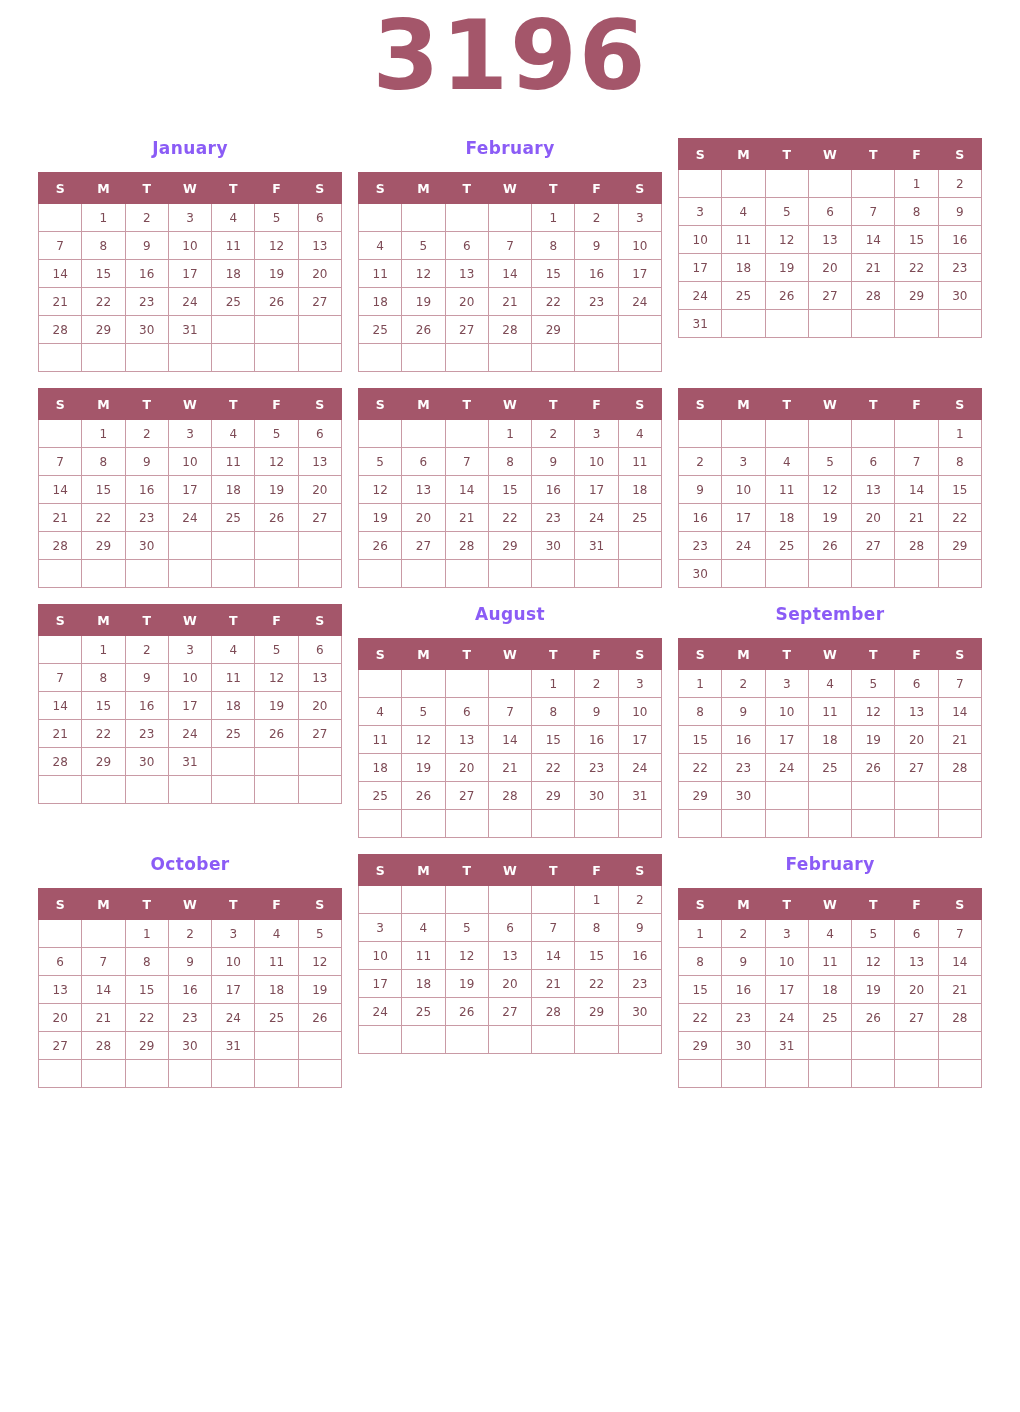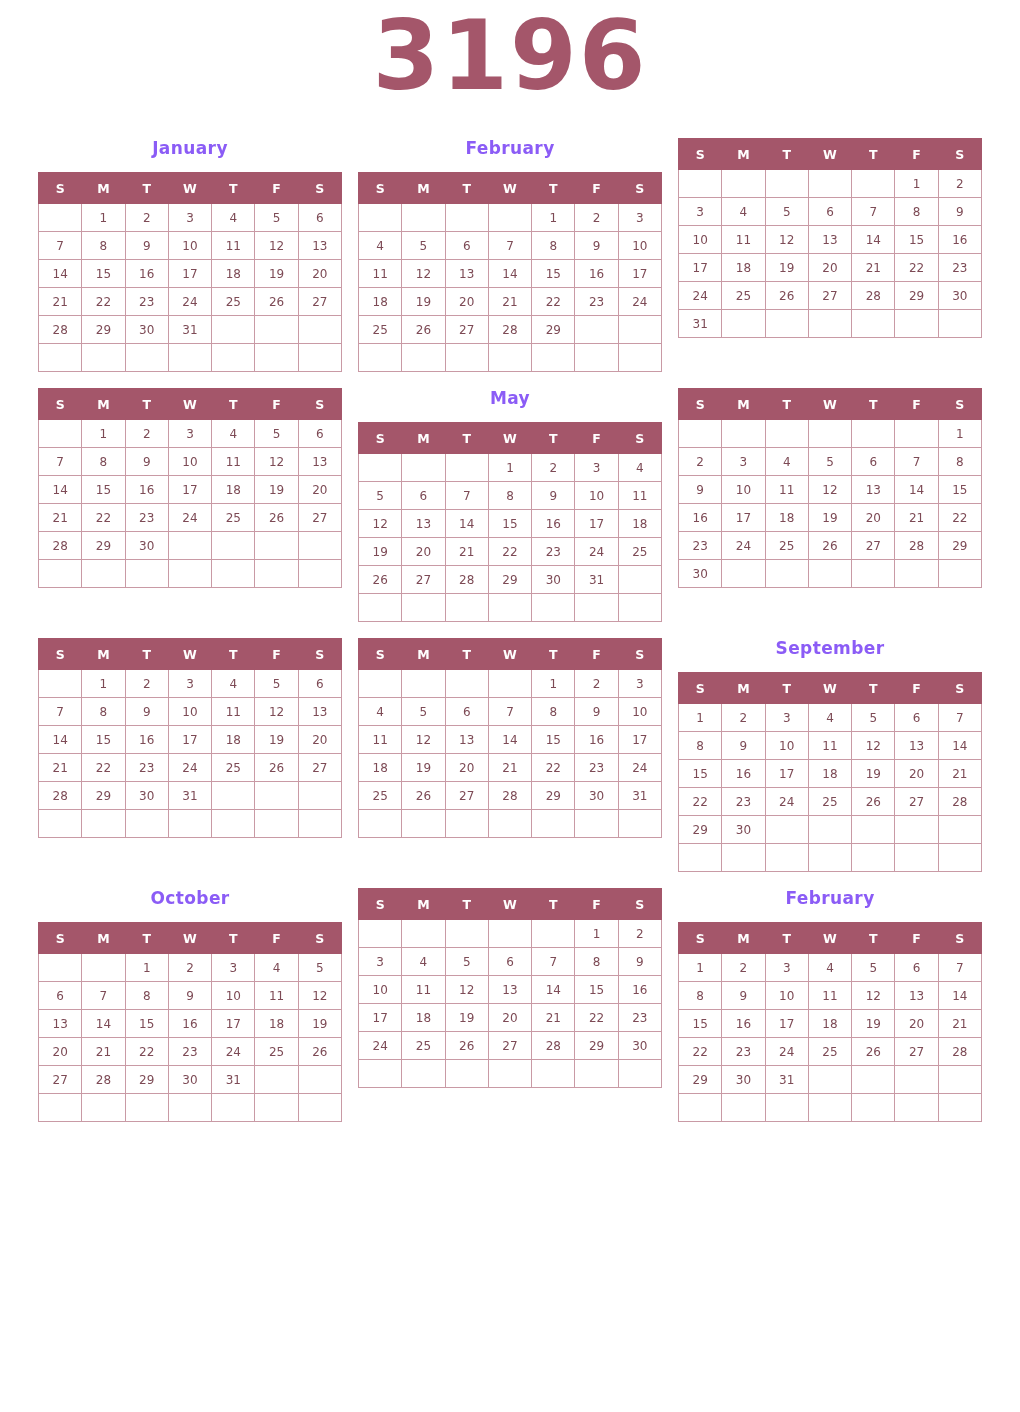--- a/index.html
+++ b/index.html
@@ -366,21 +366,20 @@
               <td></td>
               <td></td>
               <td></td>
               <td></td>
               <td></td>
             </tr>
           </tbody>
         </table>
       </div>
       <div class="month">
-        <div class="month-name">May</div>
         <table class="cal">
           <thead>
             <tr>
               <th>S</th>
               <th>M</th>
               <th>T</th>
               <th>W</th>
               <th>T</th>
               <th>F</th>
               <th>S</th>
@@ -580,20 +579,21 @@
               <td></td>
               <td></td>
               <td></td>
               <td></td>
               <td></td>
             </tr>
           </tbody>
         </table>
       </div>
       <div class="month">
+        <div class="month-name">August</div>
         <table class="cal">
           <thead>
             <tr>
               <th>S</th>
               <th>M</th>
               <th>T</th>
               <th>W</th>
               <th>T</th>
               <th>F</th>
               <th>S</th>

